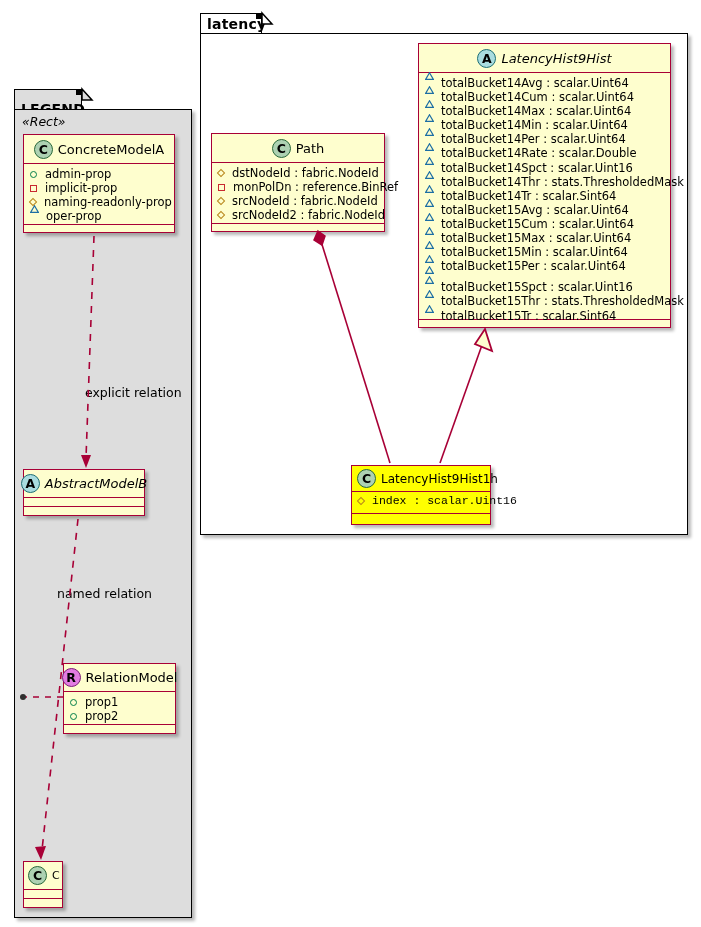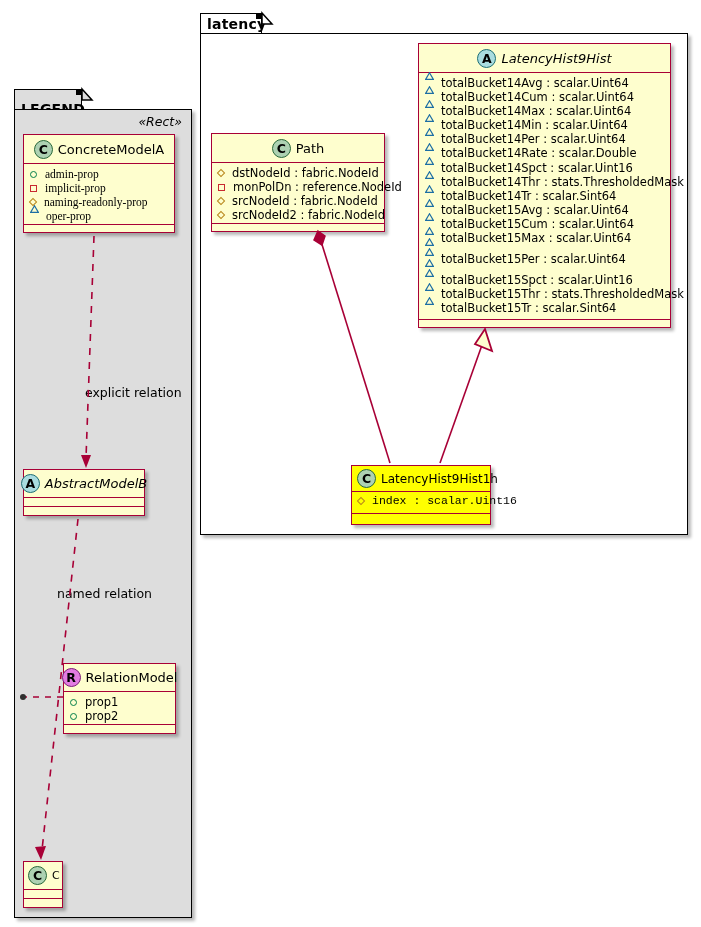--- a/index.html
+++ b/index.html
@@ -50,21 +50,21 @@
   .ic-triangle svg{position:absolute;left:-4.5px;top:-7.5px;}
 
   .badge{width:19px;height:19px;border-radius:50%;box-sizing:border-box;
          display:flex;align-items:center;justify-content:center;
          font-size:12.5px;font-weight:bold;flex:0 0 auto;}
   .badge.c{background:#ADD1B2;border:1.6px solid #28683A;color:#000;}
   .badge.a{background:#A9DCDF;border:1.6px solid #1C6E74;color:#000;}
   .badge.r{background:#E27BE2;border:1.6px solid #7A1E7A;color:#000;}
 
   .stereo{position:absolute;font-size:12.5px;font-style:italic;color:#000;
-          text-align:right;}
+          text-align:left;}
   .edge-label{position:absolute;font-size:12.5px;color:#000;white-space:nowrap;}
 
   svg.overlay{position:absolute;left:0;top:0;width:701px;height:927px;
               pointer-events:none;}
 </style>
 </head>
 <body>
 
 <div class="pkg-tab legend" style="left:14px;top:89px;width:68px;height:39px;">
   <span>LEGEND</span>
@@ -74,21 +74,21 @@
 </svg>
 <div class="pkg legend" style="left:14px;top:109px;width:178px;height:809px;"></div>
 
 <div class="stereo" style="left:22px;top:114px;width:160px;">«Rect»</div>
 
 <div class="cls" style="left:23px;top:134px;width:152px;height:99px;">
   <div class="hdr" style="height:29px;">
     <span class="badge c">C</span>
     <span class="nm">ConcreteModelA</span>
   </div>
-  <div class="body" style="height:61px;font-family:Liberation Serif, serif;">
+  <div class="body" style="height:61px;">
     <div class="attr">
       <span class="ic-circle"></span>
       <span>admin-prop</span>
     </div>
     <div class="attr">
       <span class="ic-square"></span>
       <span>implicit-prop</span>
     </div>
     <div class="attr">
       <span class="ic-diamond"></span>
@@ -254,20 +254,21 @@
           </svg>
         </span>
         <span>totalBucket15Max : scalar.Uint64</span>
       </div>
       <div class="attr">
         <span class="ic-triangle">
           <svg width="9" height="8">
             <polygon points="4.5,0.8 8.4,7.4 0.6,7.4" fill="none" stroke="#1C6EA4" stroke-width="1.2"></polygon>
           </svg>
         </span>
+        <span>totalBucket15Min : scalar.Uint64</span>
       </div>
       <div class="attr">
         <span class="ic-triangle">
           <svg width="9" height="8">
             <polygon points="4.5,0.8 8.4,7.4 0.6,7.4" fill="none" stroke="#1C6EA4" stroke-width="1.2"></polygon>
           </svg>
         </span>
         <span>totalBucket15Per : scalar.Uint64</span>
       </div>
       <div class="attr">
@@ -310,21 +311,21 @@
     <span class="badge c">C</span>
     <span class="nm">Path</span>
   </div>
   <div class="body" id="path-attrs" style="height:61px;text-align:center;">
       <div class="attr">
         <span class="ic-diamond"></span>
         <span>dstNodeId : fabric.NodeId</span>
       </div>
       <div class="attr">
         <span class="ic-square"></span>
-        <span>monPolDn : reference.NodeId</span>
+        <span>monPolDn : reference.BinRef</span>
       </div>
       <div class="attr">
         <span class="ic-diamond"></span>
         <span>srcNodeId : fabric.NodeId</span>
       </div>
       <div class="attr">
         <span class="ic-diamond"></span>
         <span>srcNodeId2 : fabric.NodeId</span>
       </div>
     </div>

